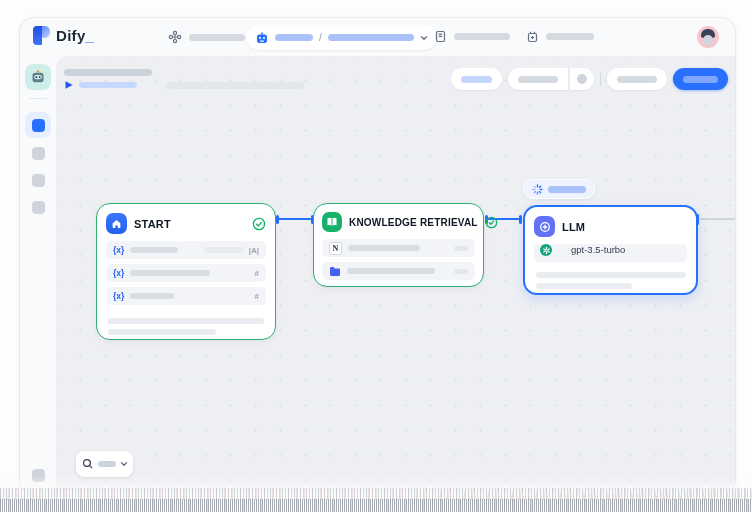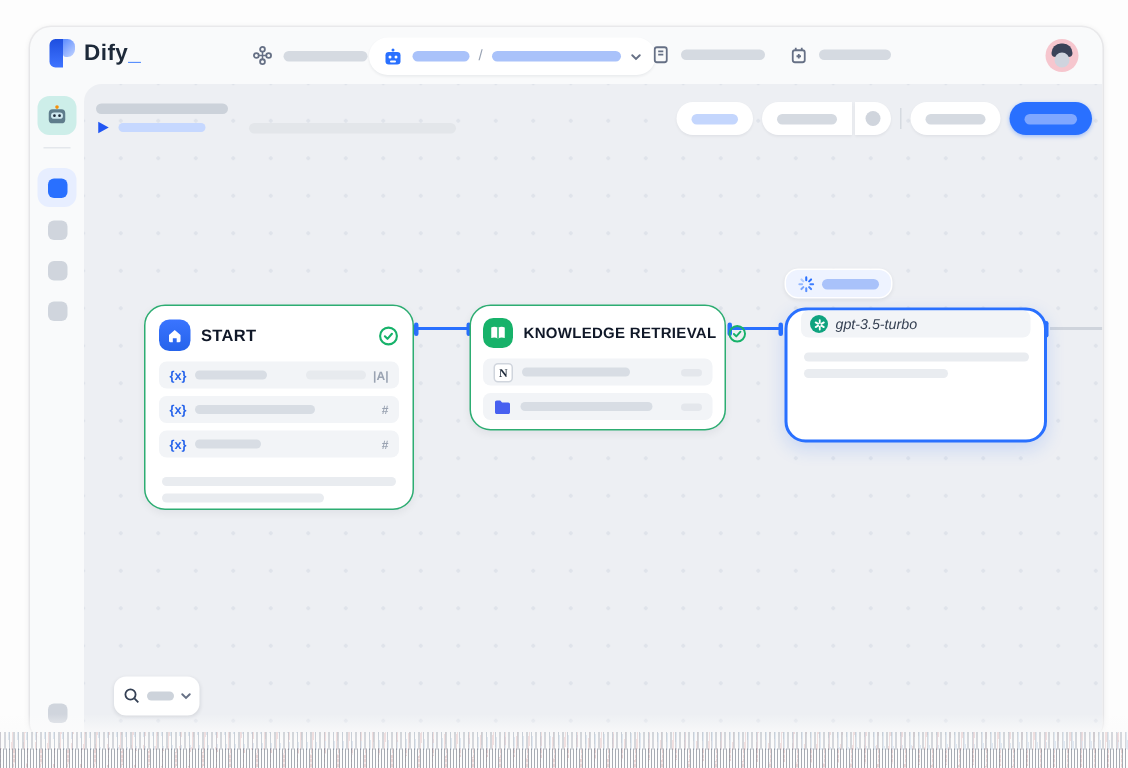--- a/index.html
+++ b/index.html
@@ -76,21 +76,21 @@
   .node-title.sm { font-size:10px; }
   .check { margin-left:auto; display:flex; }
   .vrow { margin:0 9px 5px; height:18px; background:#f2f4f7; border-radius:5px; display:flex; align-items:center; padding:0 7px; gap:6px; }
   .vx { color:#2563eb; font-weight:bold; font-size:8.5px; flex:none; }
   .vbar { height:6px; border-radius:3px; background:#d8dde4; }
   .vright { margin-left:auto; color:#9aa3b2; font-size:8px; font-weight:bold; display:flex; align-items:center; gap:5px; }
   .minibar { width:40px; height:6px; border-radius:3px; background:#e7eaee; }
   .pill-sm { width:14px; height:5px; border-radius:3px; background:#e4e7ec; margin-left:auto; }
   .desc-bar { height:6px; border-radius:3px; background:#e9ecf0; margin:0 11px 5px; }
   .notion-ic { width:13px; height:13px; background:#fff; border:1px solid #d0d5dd; border-radius:3px; display:flex; align-items:center; justify-content:center; font-family:"Liberation Serif",serif; font-weight:bold; font-size:8px; color:#1d2939; flex:none; }
-  .model-row { margin:0 9px 10px; height:18px; background:#f2f4f7; border-radius:5px; display:flex; align-items:center; padding:0 6px; gap:5px;font-style:italic; }
+  .model-row { margin:0 9px 10px; height:18px; background:#f2f4f7; border-radius:5px; display:flex; align-items:flex-start; padding:0 6px; gap:19px; }
   .model-name { font-size:9.5px; color:#354052; }
   .openai-ic { width:12px; height:12px; border-radius:50%; background:#10a37f; display:flex; align-items:center; justify-content:center; flex:none; }
   .run-badge { left:467px; top:123px; height:20px; padding:0 8px; background:#eef3ff; border:1.5px solid #fff; border-radius:9px; box-shadow:0 1px 3px rgba(16,24,40,.08); display:flex; align-items:center; gap:5px; }
   
   .edge { height:2px; background:#2970ff; }
   .edge::before, .edge::after { content:""; position:absolute; top:-3.5px; width:3px; height:9px; border-radius:2px; background:#2970ff; }
   .edge::before { left:-2px; } .edge::after { right:-2px; }
   .edge-gray { height:2px; background:#cfd4dc; }
   .handle { width:3px; height:11px; border-radius:2px; background:#2970ff; }
   
@@ -308,20 +308,29 @@
           <line x1="9" y1="6" x2="11" y2="6" opacity=".9"></line>
         <line x1="2.5" y1="2.5" x2="3.9" y2="3.9" opacity=".3"></line>
           <line x1="8.1" y1="8.1" x2="9.5" y2="9.5" opacity=".85"></line>
         <line x1="2.5" y1="9.5" x2="3.9" y2="8.1" opacity=".6"></line>
           <line x1="8.1" y1="3.9" x2="9.5" y2="2.5"></line>
       </svg>
       <span class="bar h7 blue" style="width:38px;"></span>
     </div>
 
     <div class="node selected" style="left:467px; top:149px; width:175px; height:90px;">
+      <div class="node-head">
+        <span class="node-icon indigo">
+          <svg width="12" height="12" viewBox="0 0 12 12" fill="none" stroke="#fff" stroke-width="1.3">
+              <circle cx="6" cy="6" r="4.3"></circle>
+              <path d="M6 3.8v4.4M3.8 6h4.4"></path>
+            </svg>
+        </span>
+        <span class="node-title">LLM</span>
+      </div>
       <div class="model-row">
         <span class="openai-ic">
           <svg width="9" height="9" viewBox="0 0 12 12" fill="#fff">
               <rect x="5.2" y="1" width="1.6" height="4.2" rx="0.8"></rect>
               <rect x="5.2" y="1" width="1.6" height="4.2" rx="0.8" transform="rotate(60 6 6)"></rect>
               <rect x="5.2" y="1" width="1.6" height="4.2" rx="0.8" transform="rotate(120 6 6)"></rect>
               <rect x="5.2" y="1" width="1.6" height="4.2" rx="0.8" transform="rotate(180 6 6)"></rect>
               <rect x="5.2" y="1" width="1.6" height="4.2" rx="0.8" transform="rotate(240 6 6)"></rect>
               <rect x="5.2" y="1" width="1.6" height="4.2" rx="0.8" transform="rotate(300 6 6)"></rect>
             </svg>

